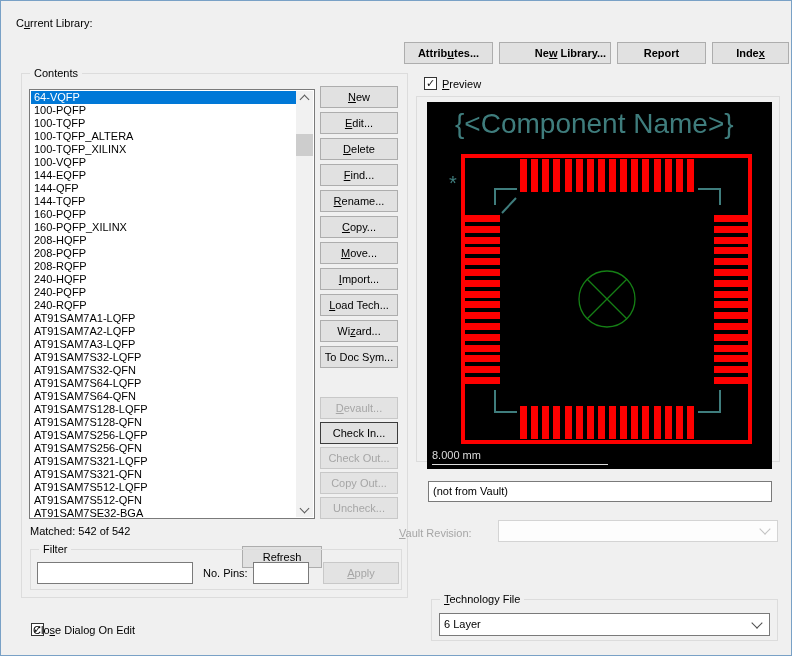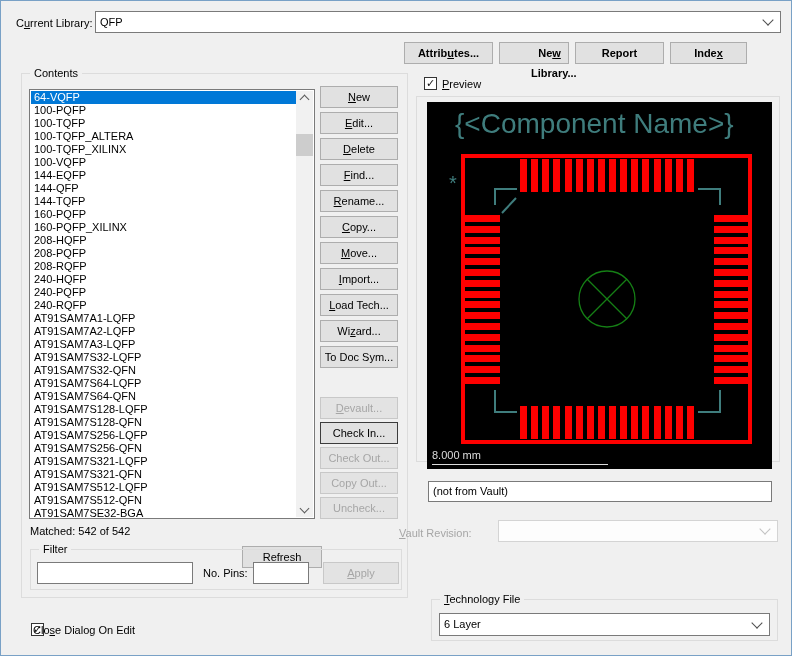--- a/index.html
+++ b/index.html
@@ -52,27 +52,23 @@
   .readonly-field{box-sizing:border-box;background:#fff;border:1px solid #7a7a7a;line-height:19px;padding-left:4px;}
   .dim{color:#a6a6a6;}
 </style>
 </head>
 <body>
 
 <div class="dialog">
 
   
   <div class="abs" style="left:15px;top:16px;">C<u>u</u>rrent Library:</div>
-  <div class="abs combo" style="left:94px;top:10px;width:686px;height:22px;">
-    <span>QFP</span>
-    <span class="chev-down"></span>
-  </div>
   <div class="abs" id="header-buttons" style="left:403px;top:41px;display:flex;gap:6px;font-weight:bold;">
       <div class="win-btn" style="width: 89px;">Attrib<u>u</u>tes...</div>
-      <div class="win-btn" style="width: 70px; padding-left: 31px;">Ne<u>w</u> Library...</div>
+      <div class="win-btn" style="width: 112px; padding-left: 31px;">Ne<u>w</u> Library...</div>
       <div class="win-btn" style="width: 89px;">Report</div>
       <div class="win-btn" style="width: 77px;">Inde<u>x</u></div>
     </div>
 
   
   <div class="abs groupbox" style="left:20px;top:72px;width:387px;height:525px;">
     <span class="group-label">Contents</span>
 
     <div class="abs listbox" style="left:7px;top:15px;width:286px;height:430px;">
       <div class="rows" id="contents-list">

